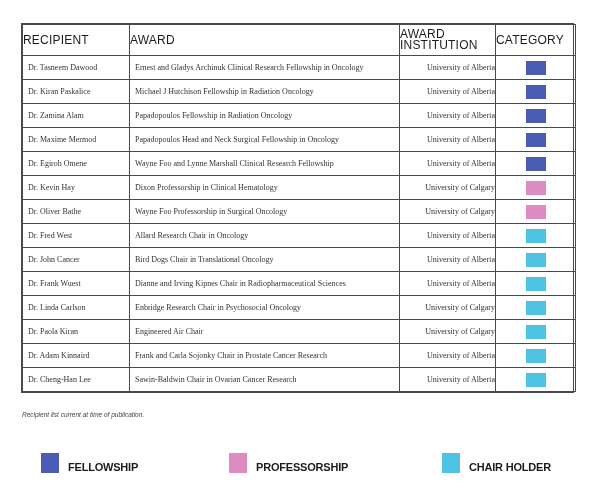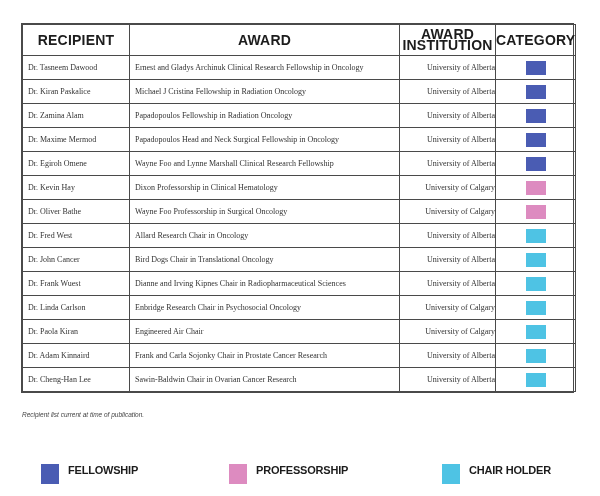--- a/index.html
+++ b/index.html
@@ -2,30 +2,30 @@
 <html><head>
   <meta charset="utf-8">
   <style>
     html, body { margin: 0; padding: 0; background: #ffffff; }
     body { width: 600px; height: 496px; position: relative; overflow: hidden;
            font-family: "Liberation Sans", sans-serif; color: #2a2a2a; }
     .table { position: absolute; left: 21px; top: 23px; width: 553px;
              border: 1.5px solid #4a4a4a; border-collapse: collapse; box-sizing: border-box; }
     table { border-collapse: collapse; width: 553px; table-layout: fixed; }
     th, td { border: 1px solid #4a4a4a; padding: 0; }
-    th { height: 30px; font-size: 14px; font-weight: bold; color: #1c1c1c;
-         text-align: center; line-height: 11px; letter-spacing: 0.2px; }
+    th { height: 30px; font-size: 12px; font-weight: normal; color: #1c1c1c;
+         text-align: left; line-height: 11px; letter-spacing: 0.2px; }
     td { height: 23px; font-size: 8px; color: #333; font-family: Liberation Serif, serif; }
     td.txt { padding-left: 5px; white-space: nowrap; overflow: hidden; }
     td.inst { text-align: right; }
     td.cat { text-align: center; }
     .swatch { display: inline-block; width: 20px; height: 14px; vertical-align: middle; }
     .note { position: absolute; left: 22px; top: 411px; font-size: 6.5px; font-style: italic; color: #444; }
     .legend { position: absolute; top: 449px; left: 0; width: 600px; height: 22px; }
-    .leg-item { position: absolute; top: 15px; display: flex; align-items: flex-start; }
+    .leg-item { position: absolute; top: 4px; display: flex; align-items: flex-end; }
     .leg-sw { width: 18px; height: 20px; margin-right: 9px; }
     .leg-label { font-size: 11px; font-weight: bold; color: #1c1c1c; letter-spacing: -0.2px; }
   </style>
 </head>
 <body>
 
 <div class="table">
   <table>
     <colgroup>
       <col style="width:107px">
@@ -46,21 +46,21 @@
     </thead>
     <tbody id="tbody">
         <tr>
           <td class="txt">Dr. Tasneem Dawood</td>
           <td class="txt">Ernest and Gladys Archinuk Clinical Research Fellowship in Oncology</td>
           <td class="txt inst" style="padding-left: 0px;">University of Alberta</td>
           <td class="cat"><span class="swatch" style="background: rgb(74, 92, 179);"></span></td>
         </tr>
         <tr>
           <td class="txt">Dr. Kiran Paskalice</td>
-          <td class="txt">Michael J Cristina Fellowship in Radiation Oncology</td>
+          <td class="txt">Michael J Hutchison Fellowship in Radiation Oncology</td>
           <td class="txt inst" style="padding-left: 0px;">University of Alberta</td>
           <td class="cat"><span class="swatch" style="background: rgb(74, 92, 179);"></span></td>
         </tr>
         <tr>
           <td class="txt">Dr. Zamina Alam</td>
           <td class="txt">Papadopoulos Fellowship in Radiation Oncology</td>
           <td class="txt inst" style="padding-left: 0px;">University of Alberta</td>
           <td class="cat"><span class="swatch" style="background: rgb(74, 92, 179);"></span></td>
         </tr>
         <tr>

